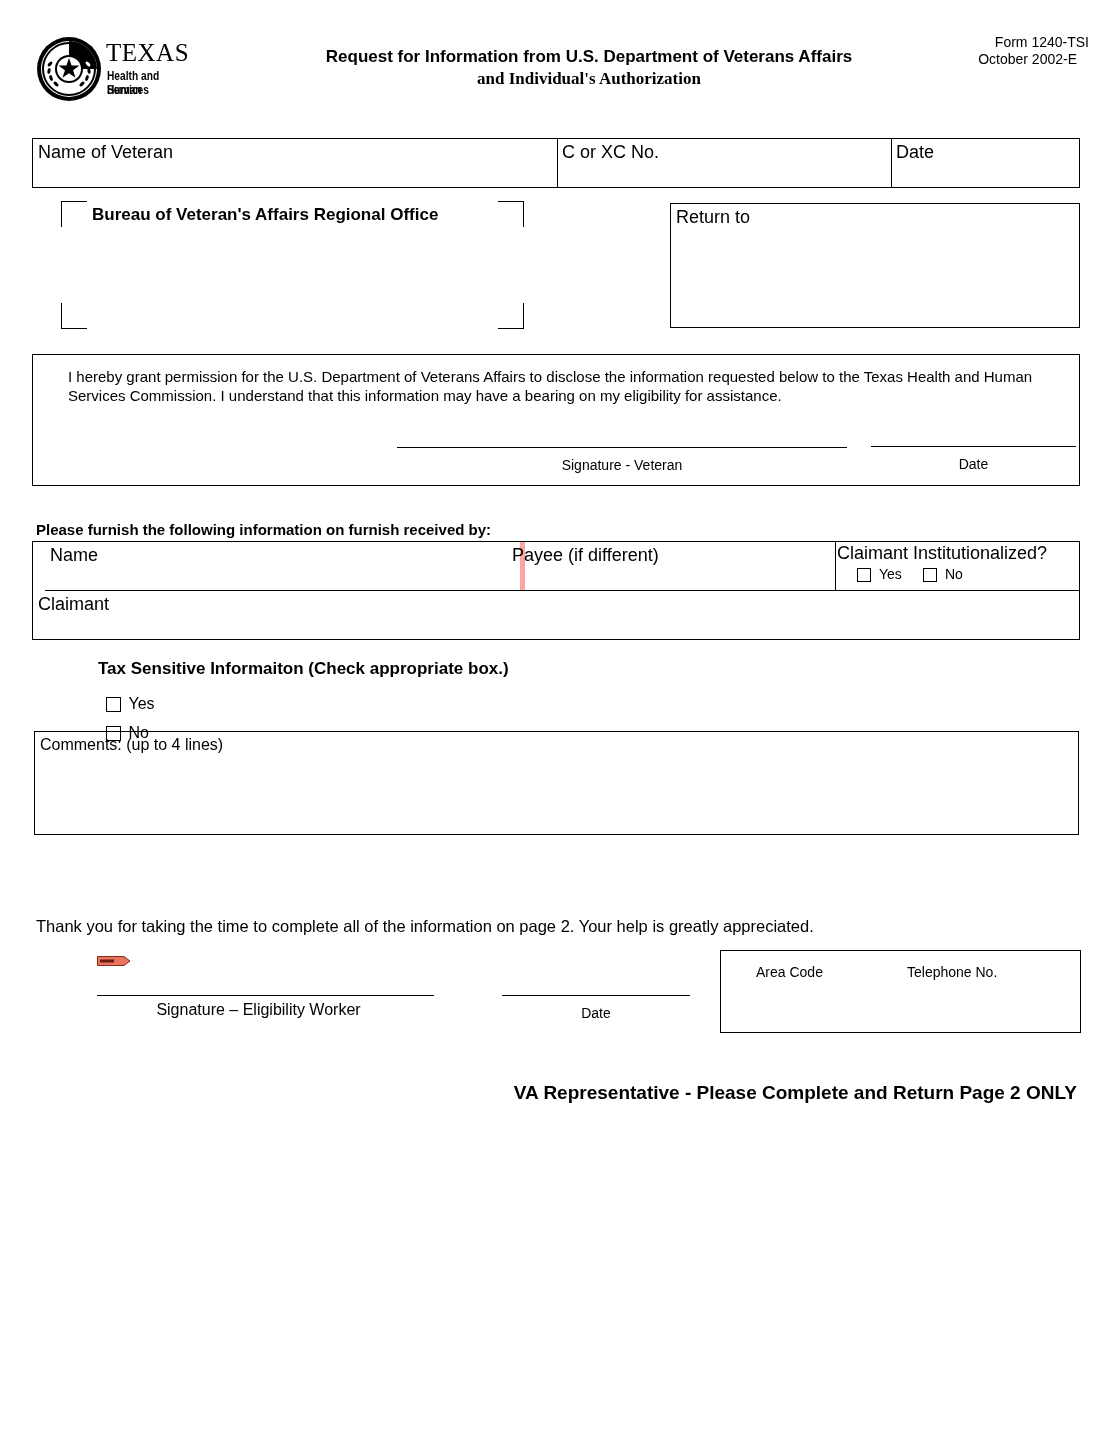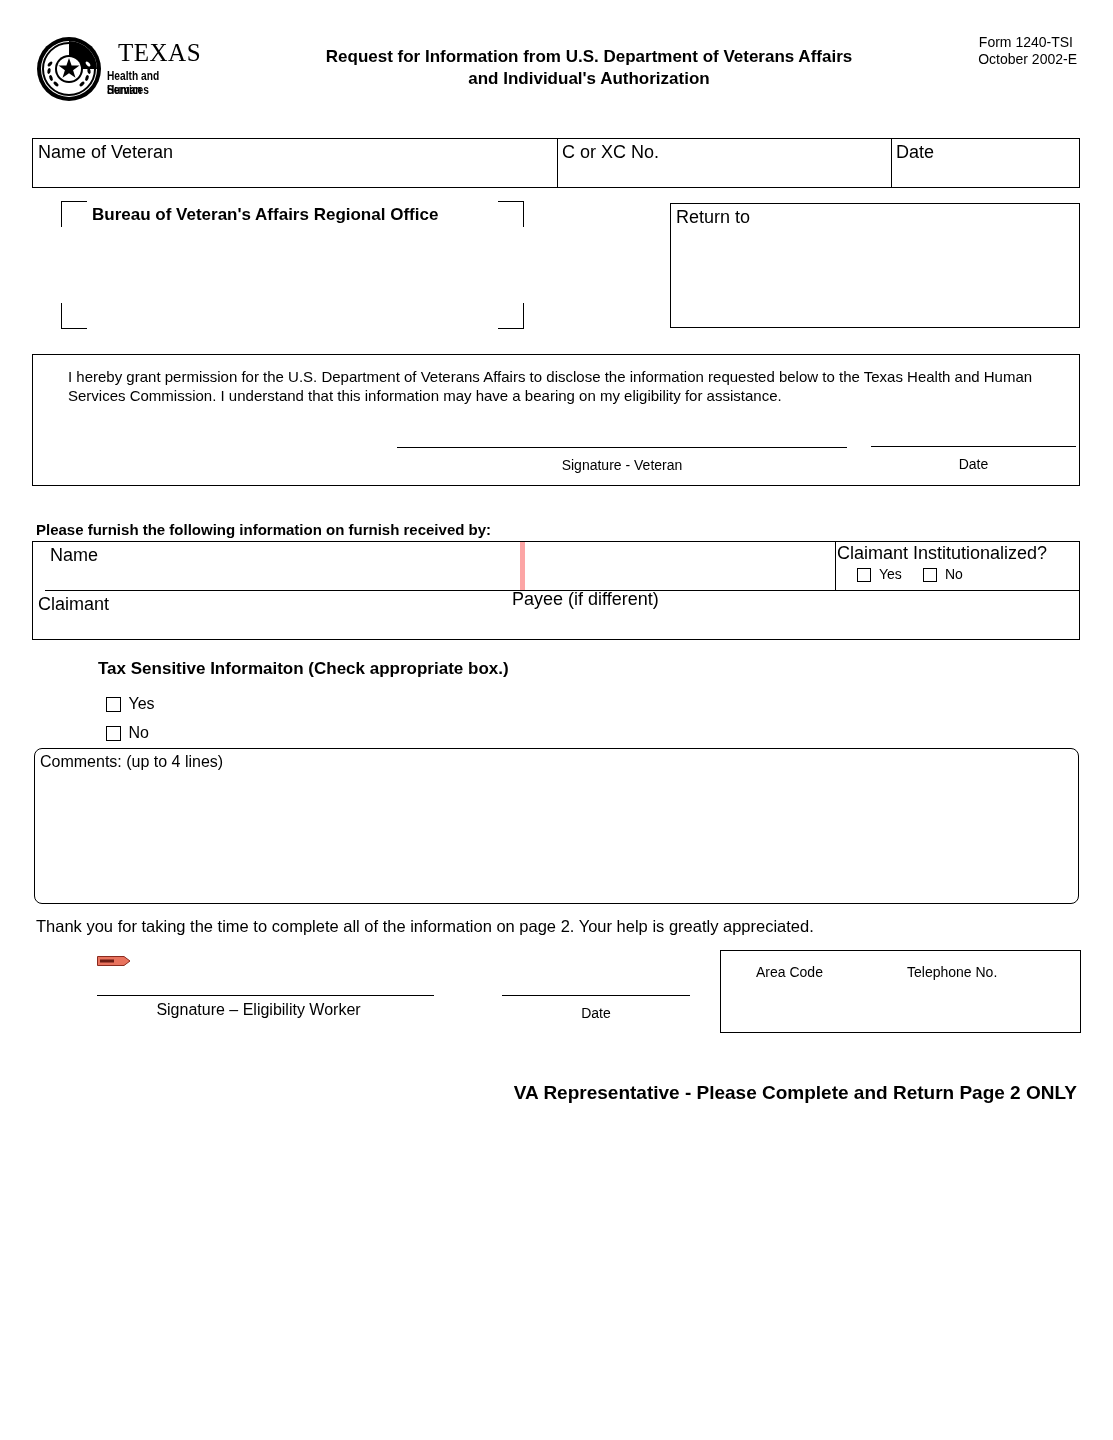--- a/index.html
+++ b/index.html
@@ -31,29 +31,29 @@
       <ellipse cx="14" cy="28" rx="3" ry="1.6" transform="rotate(-50 14 28)"></ellipse>
       <ellipse cx="13" cy="35" rx="3" ry="1.6" transform="rotate(-80 13 35)"></ellipse>
       <ellipse cx="15" cy="42" rx="3" ry="1.6" transform="rotate(-110 15 42)"></ellipse>
       <ellipse cx="20" cy="48" rx="3" ry="1.6" transform="rotate(-140 20 48)"></ellipse>
       <ellipse cx="52" cy="28" rx="3" ry="1.6" transform="rotate(50 52 28)" fill="#fff"></ellipse>
       <ellipse cx="53" cy="35" rx="3" ry="1.6" transform="rotate(80 53 35)"></ellipse>
       <ellipse cx="51" cy="42" rx="3" ry="1.6" transform="rotate(110 51 42)"></ellipse>
       <ellipse cx="46" cy="48" rx="3" ry="1.6" transform="rotate(140 46 48)"></ellipse>
     </g>
   </svg>
-  <div style="position:absolute; left:70px; top:4px; font-family:'Liberation Serif', serif; font-size:25px; letter-spacing:0.5px; line-height:26px;margin-left:12px;">TEXAS</div>
+  <div style="position:absolute; left:70px; top:4px; font-family:'Liberation Serif', serif; font-size:25px; letter-spacing:0.5px; line-height:26px;">TEXAS</div>
   <div style="position:absolute; left:71px; top:33px; font-size:12px; font-weight:bold; line-height:14px; transform:scaleX(0.85); transform-origin:left;">Health and Human</div>
   <div style="position:absolute; left:71px; top:47px; font-size:12px; font-weight:bold; line-height:14px; transform:scaleX(0.85); transform-origin:left;">Services</div>
 </div>
 
 <div class="abs bold" style="left:290px; top:47px; width:598px; text-align:center; font-size:17px; line-height:20px;">Request for Information from U.S. Department of Veterans Affairs</div>
-<div class="abs bold" style="left:290px; top:69px; width:598px; text-align:center; font-size:17px; line-height:20px;">and Individual's Authorization</div>
+<div class="abs bold" style="left:290px; top:69px; width:598px; text-align:center; font-size:17px; line-height:20px;font-family:Liberation Serif, serif;">and Individual's Authorization</div>
 
-<div class="abs" style="right:40px; top:34px; font-size:14px; line-height:16px; text-align:right;">Form 1240-TSI</div>
+<div class="abs" style="right:24px; top:34px; font-size:14px; line-height:16px; text-align:right;">Form 1240-TSI</div>
 <div class="abs" style="right:36px; top:51px; font-size:14px; line-height:16px; text-align:right;">October 2002-E</div>
 
 <div class="box" style="left:32px; top:138px; width:1048px; height:50px;">
   <div style="position:absolute; left:0; top:0; width:524px; height:48px; border-right:1px solid #000;">
     <span class="lbl" style="position:absolute; left:5px; top:3px;">Name of Veteran</span>
     <input class="field" style="left: 5px; top: 22px; width: 510px; height: 22px;" value="">
   </div>
   <div style="position:absolute; left:524px; top:0; width:334px; height:48px; border-right:1px solid #000;">
     <span class="lbl" style="position:absolute; left:5px; top:3px;">C or XC No.</span>
     <input class="field" style="left: 5px; top: 22px; width: 320px; height: 22px;" value="">
@@ -87,21 +87,21 @@
 </div>
 
 <div class="abs bold" style="left:36px; top:521px; font-size:15px; line-height:18px;">Please furnish the following information on furnish received by:</div>
 
 <div class="box" style="left:32px; top:541px; width:1048px; height:99px;">
   <div style="position:absolute; left:12px; top:0; width:475px; height:48px; border-right:5px solid #fca5a5; border-bottom:1px solid #000;">
     <span class="lbl" style="position:absolute; left:5px; top:3px;">Name</span>
     <input class="field" style="left: 5px; top: 22px; width: 460px; height: 22px;" value="">
   </div>
   <div style="position:absolute; left:475px; top:0; width:327px; height:48px; border-right:1px solid #000; border-bottom:1px solid #000;">
-    <span class="lbl" style="position:absolute; left:4px; top:3px;margin-top:44px;">Payee (if different)</span>
+    <span class="lbl" style="position:absolute; left:4px; top:3px;">Payee (if different)</span>
     <input class="field" style="left: 4px; top: 22px; width: 315px; height: 22px;" value="">
   </div>
   <div style="position:absolute; left:802px; top:0; width:244px; height:48px; border-bottom:1px solid #000;">
     <span class="lbl" style="position:absolute; left:2px; top:1px;">Claimant Institutionalized?</span>
     <span style="position:absolute; left:22px; top:24px; font-size:14px;">
       <span class="cb"></span>
       <span style="margin-left:4px;">Yes</span>
     </span>
     <span style="position:absolute; left:88px; top:24px; font-size:14px;">
       <span class="cb"></span>
@@ -117,21 +117,21 @@
 <div class="abs bold" style="left:98px; top:659px; font-size:17px; line-height:20px;">Tax Sensitive Informaiton (Check appropriate box.)</div>
 <div class="abs" style="left:106px; top:694px; font-size:16px; line-height:20px;">
   <span class="cb" style="width:15px; height:15px;"></span>
   <span style="margin-left:3px;">Yes</span>
 </div>
 <div class="abs" style="left:106px; top:723px; font-size:16px; line-height:20px;">
   <span class="cb" style="width:15px; height:15px;"></span>
   <span style="margin-left:3px;">No</span>
 </div>
 
-<div class="box" style="left:34px; top:748px; width:1045px; height:156px;border-radius:8px;">
+<div class="box" style="left:34px; top:731px; width:1045px; height:104px;">
   <span style="position:absolute; left:5px; top:4px; font-size:16px;">Comments: (up to 4 lines)</span>
   <textarea class="field" style="left: 5px; top: 28px; width: 1030px; height: 90px;"></textarea>
 </div>
 
 <div class="abs" style="left:36px; top:916px; font-size:16.5px; line-height:20px;">Thank you for taking the time to complete all of the information on page 2. Your help is greatly appreciated.</div>
 
 <svg class="abs" width="34" height="10" viewBox="0 0 34 10" style="left:97px; top:956px;">
   <polygon points="0.5,0.5 27,0.5 33,5 27,9.5 0.5,9.5" fill="#e8735e" stroke="#8a2a1e" stroke-width="1"></polygon>
   <rect x="3" y="3.5" width="14" height="3" fill="#6b1b12"></rect>
 </svg>

